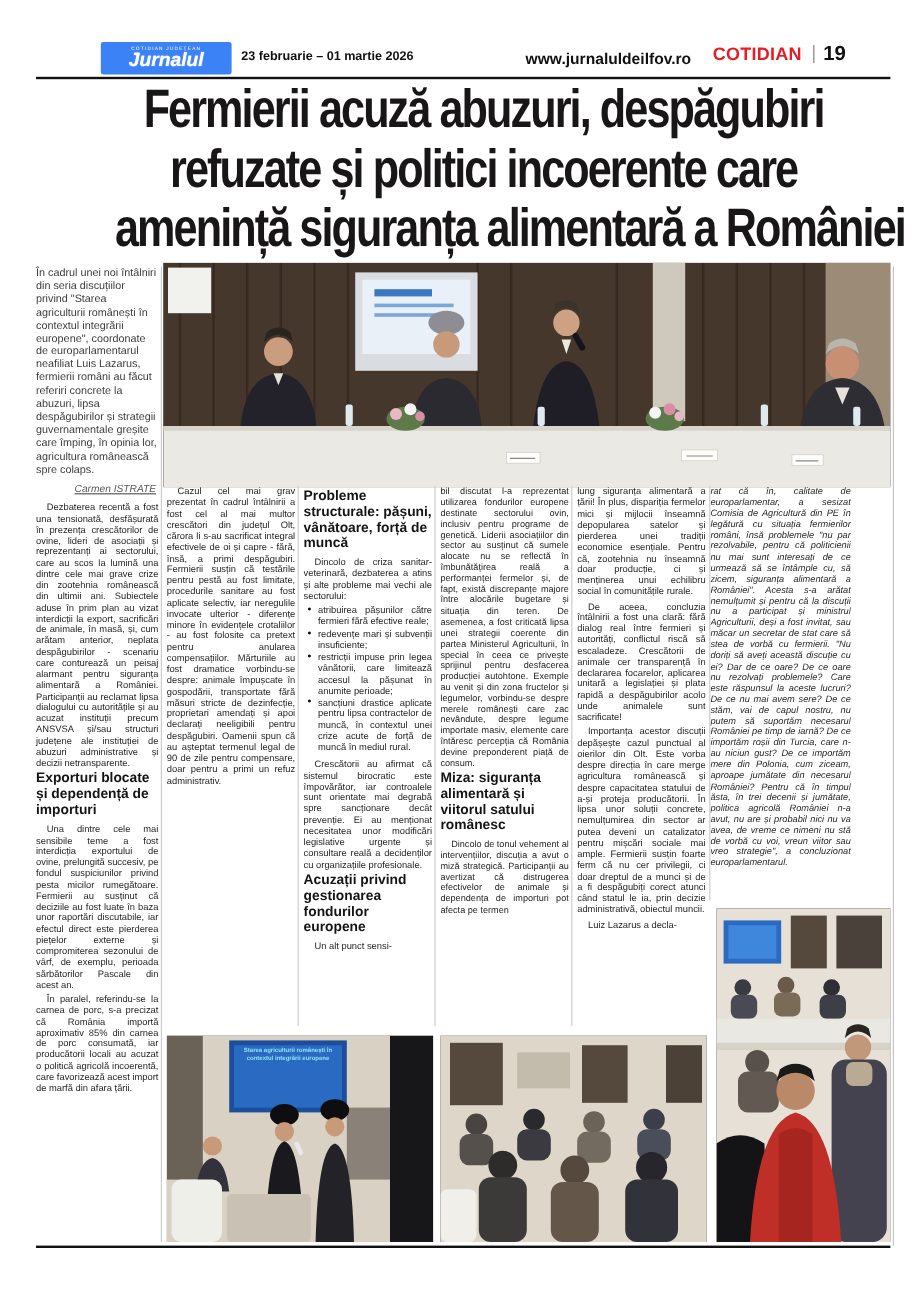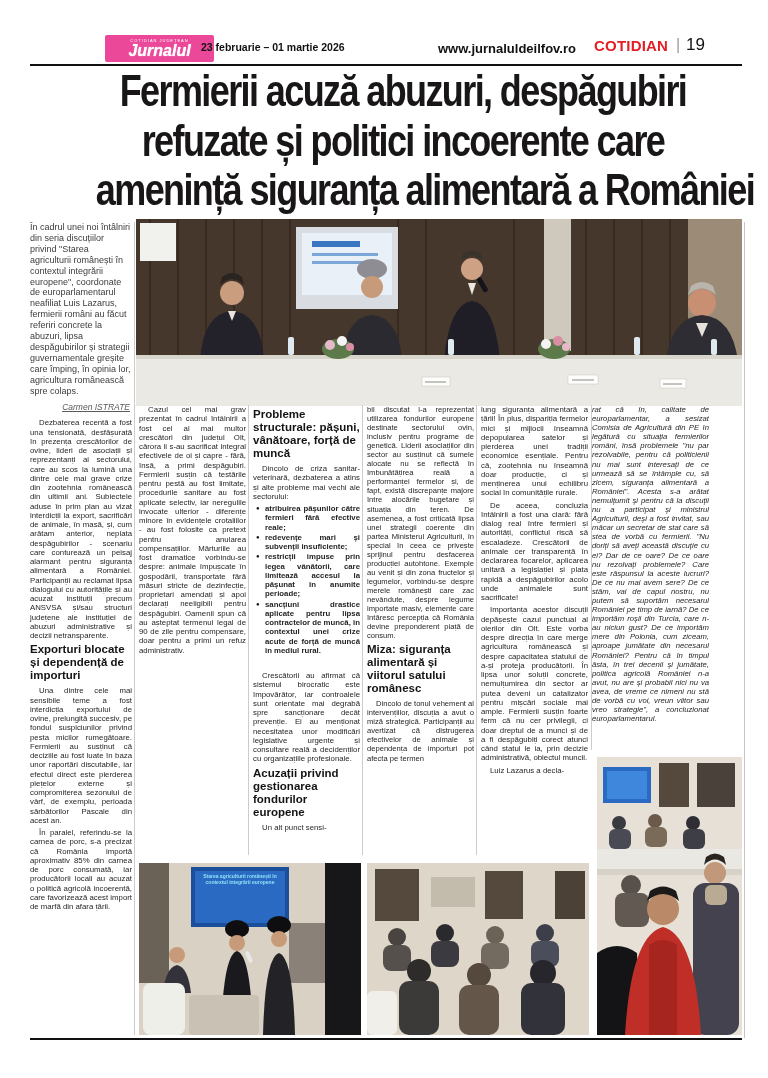--- a/index.html
+++ b/index.html
@@ -1,47 +1,47 @@
 <!DOCTYPE html>
 <html lang="ro"><head>
 <meta charset="utf-8">
 <style>
   html,body{margin:0;padding:0;background:#ffffff;}
   #page{position:relative;width:768px;height:1078px;background:#fff;
         font-family:"Liberation Sans",sans-serif;color:#1f1f1f;overflow:hidden;}
   .abs{position:absolute;}
 
   
-  .logo-box{left:84px;top:35px;width:109px;height:27px;background:#ec4899;border-radius:2px;
-            display:flex;align-items:center;justify-content:center;flex-direction:column;margin-left:21px;}
+  .logo-box{left:84px;top:35px;width:109px;height:27px;background:#3b82f6;border-radius:2px;
+            display:flex;align-items:center;justify-content:center;flex-direction:column;}
   .logo-top{font-size:4px;color:#ffffff;letter-spacing:1px;line-height:5px;}
   .logo-main{font-size:16px;font-weight:bold;color:#ffffff;font-style:italic;line-height:16px;
              text-shadow:0 0 1px #fff;}
   .hdr-date{left:201px;top:41px;font-size:10.5px;font-weight:bold;color:#111;}
   .hdr-site{left:438px;top:41px;font-size:13px;font-weight:bold;color:#111;}
   .hdr-section{left:594px;top:37px;font-size:15px;font-weight:bold;color:#e31e24;letter-spacing:.2px;}
   .hdr-sep{left:676px;top:36px;font-size:16px;color:#9a9a9a;font-weight:normal;}
-  .hdr-page{left:686px;top:35px;font-size:17px;font-weight:normal;color:#111;}
+  .hdr-page{left:686px;top:35px;font-size:17px;font-weight:bold;color:#111;}
   .hdr-rule{left:30px;top:64px;width:712px;height:2px;background:#111;}
 
   
   .headline{left:0;top:66px;width:768px;text-align:center;color:#191617;font-weight:bold;}
   .headline span{display:block;font-size:45px;line-height:49.5px;letter-spacing:-2px;
                  transform:scaleX(.8);transform-origin:50% 50%;white-space:nowrap;}
 
   
   .intro-col{left:30px;top:222px;width:102px;font-size:9px;line-height:10.9px;color:#3c3c3c;text-align:left;}
   .byline{display:block;text-align:right;font-size:8.5px;font-style:italic;color:#5a5a5a;
           text-decoration:underline;margin:5px 2px 6px 0;}
   .body-txt{font-size:7.8px;line-height:9.25px;text-align:justify;color:#1f1f1f;overflow-wrap:break-word;}
   .body-txt p{margin:0 0 3px;text-indent:9px;}
   .col{position:absolute;top:405px;width:107px;overflow:hidden;}
   .sub{font-size:11.5px;line-height:13px;font-weight:bold;color:#141414;margin:3px 0 4px;
        text-align:left;text-indent:0;}
-  .bullets{margin:0 0 16px;padding:0;list-style:none;font-weight:bold;}
+  .bullets{margin:0 0 5px;padding:0;list-style:none;}
   .bullets li{margin:0 0 1px;padding-left:12px;position:relative;text-indent:0;}
   .bullets li::before{content:"●";position:absolute;left:3px;top:0;font-size:6px;color:#111;}
   .vrule{position:absolute;width:1px;background:#cccccc;}
   .bottom-rule{left:30px;top:1038px;width:712px;height:2px;background:#111;}
   .right-rule{left:744px;top:222px;width:1px;height:816px;background:#c4c4c4;}
 
   
   .photo{position:absolute;overflow:hidden;background:#777;}
   .photo svg{display:block;}
   .screen-caption{position:absolute;left:58px;top:10px;width:86px;font-size:5px;line-height:6px;

